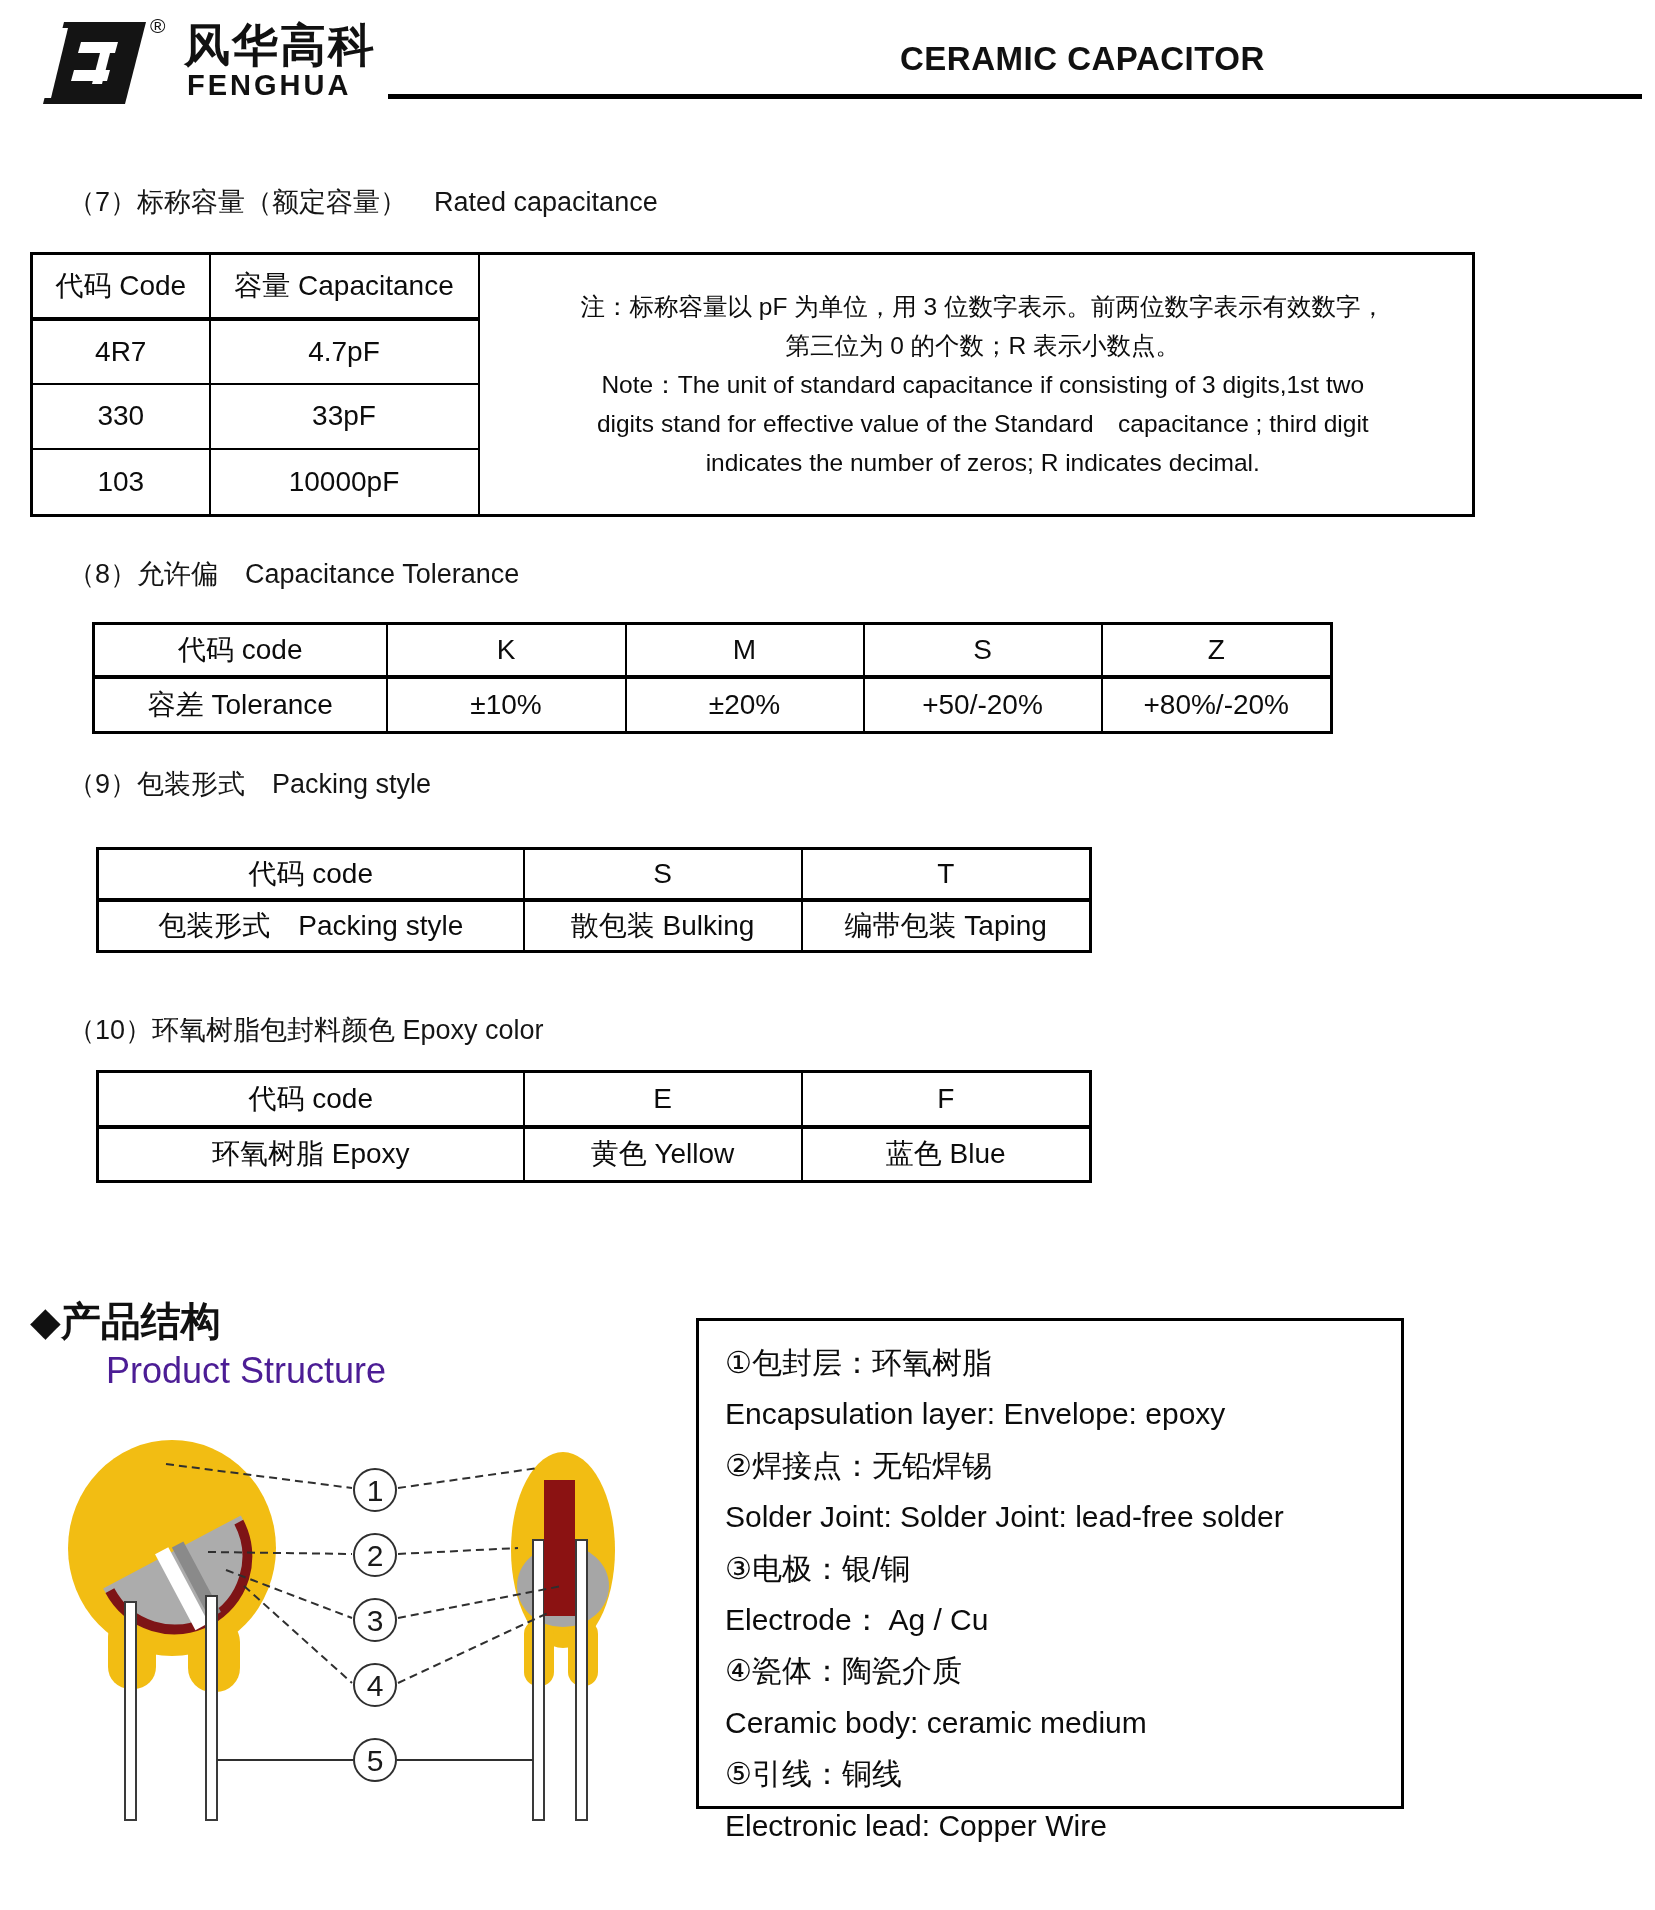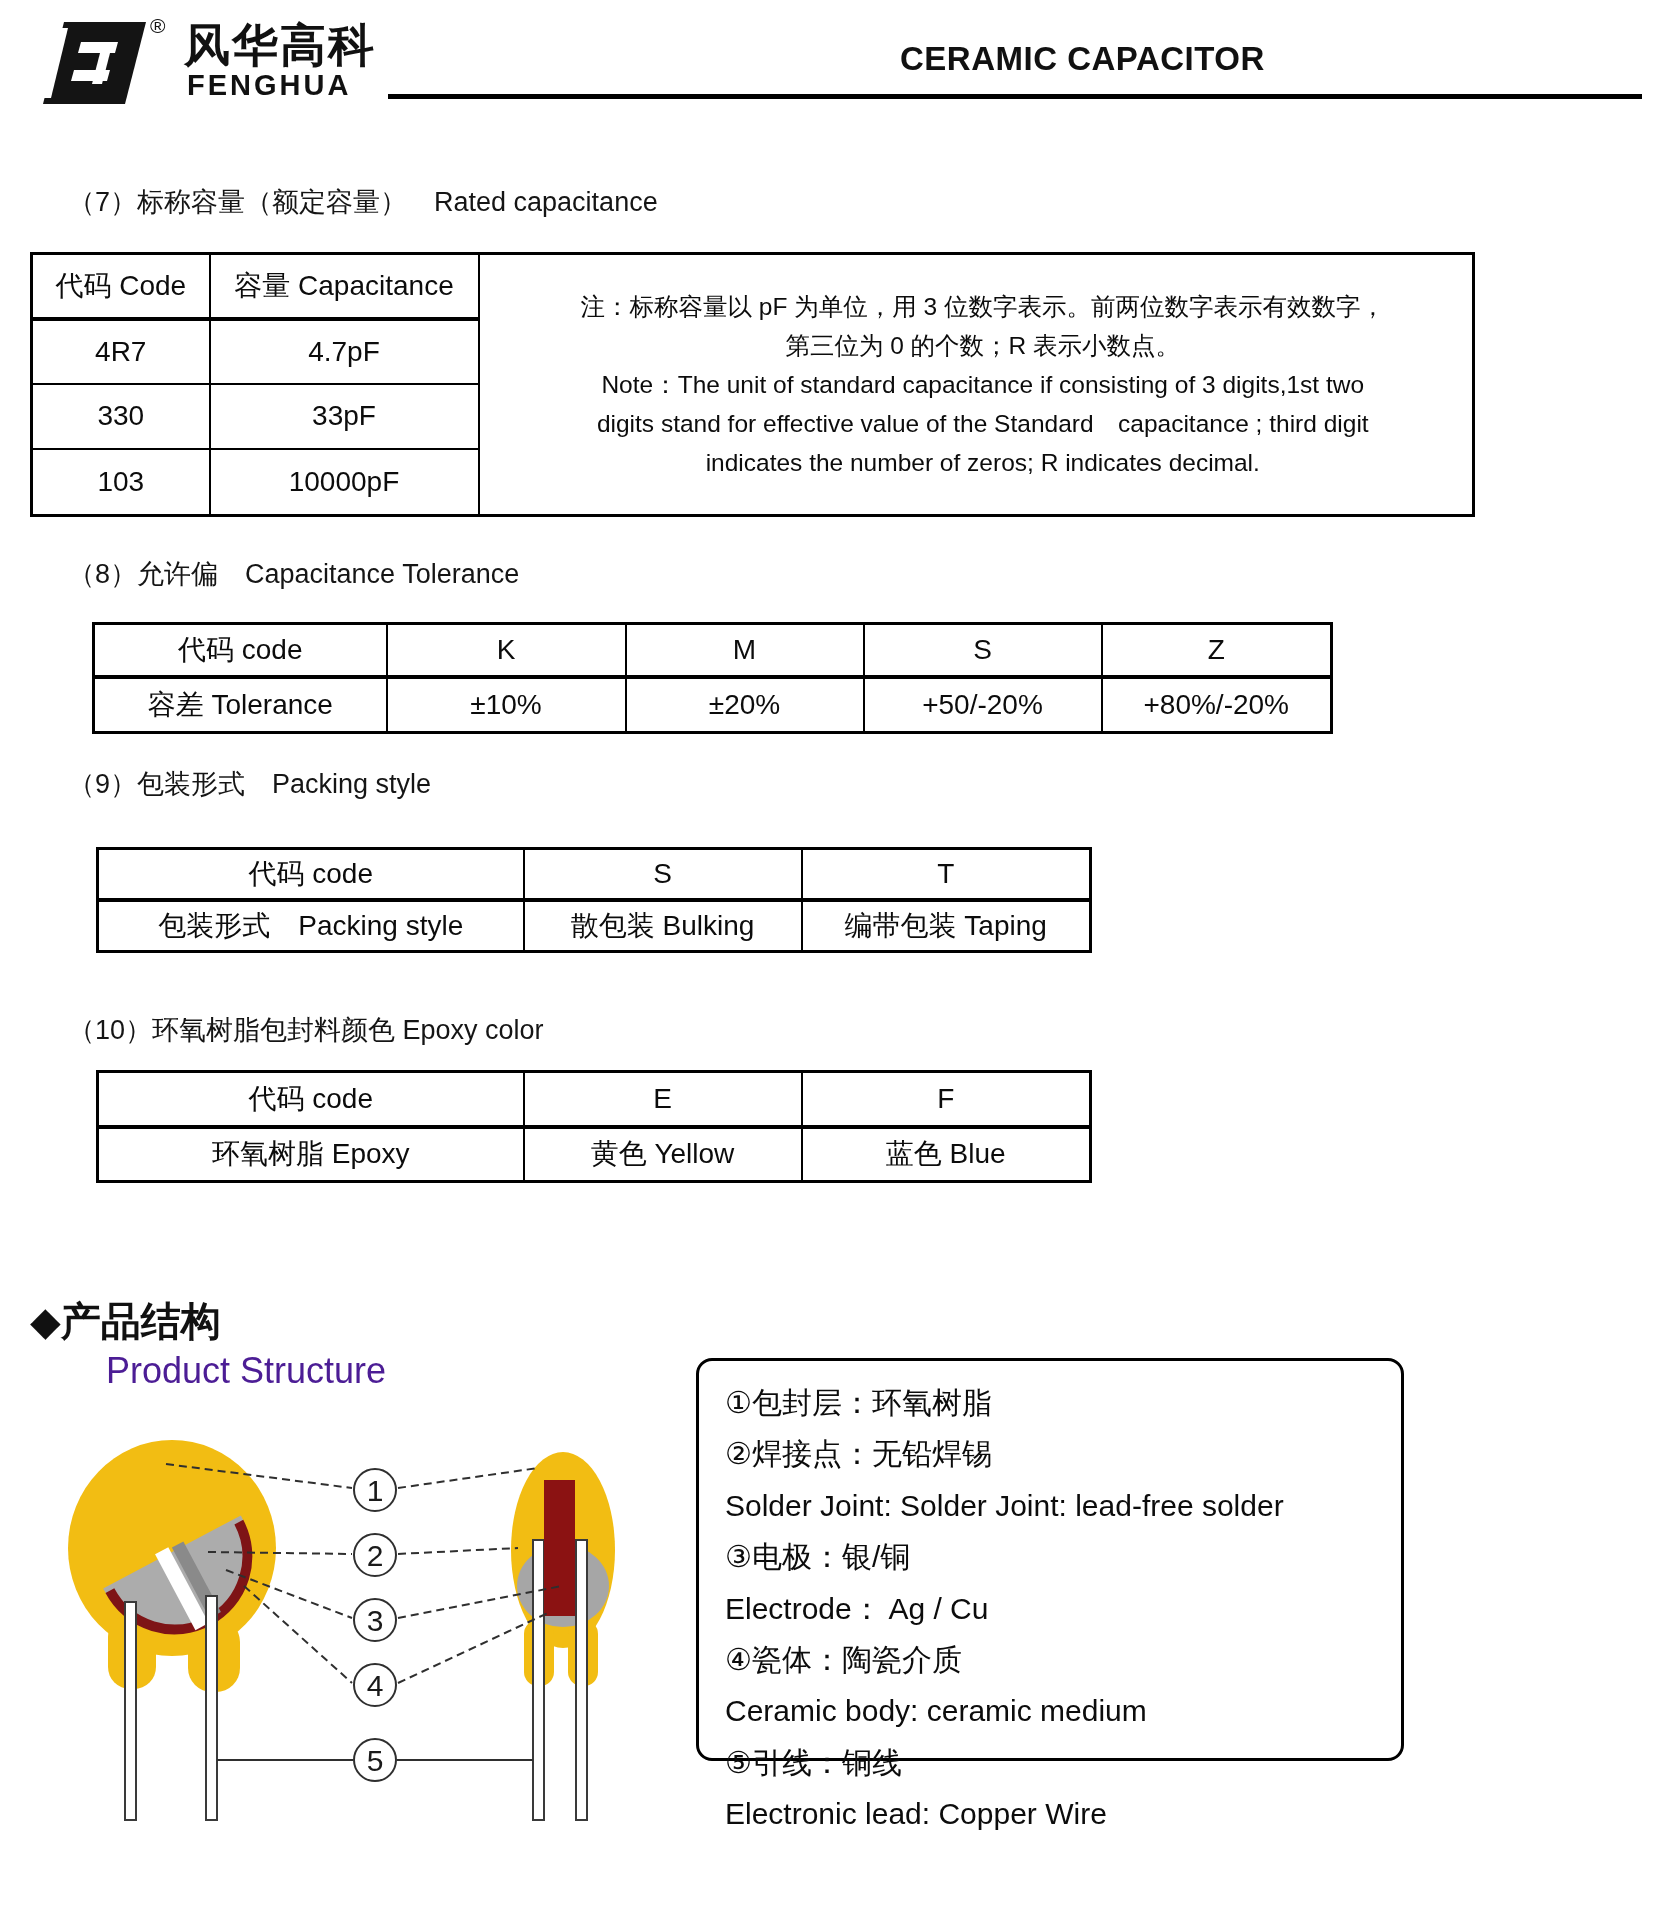--- a/index.html
+++ b/index.html
@@ -213,22 +213,23 @@
         <circle cx="345" cy="230" r="21" fill="#fff" stroke="#2f2f2f" stroke-width="2"></circle>
         <text x="345" y="241">3</text>
         <circle cx="345" cy="295" r="21" fill="#fff" stroke="#2f2f2f" stroke-width="2"></circle>
         <text x="345" y="306">4</text>
         <circle cx="345" cy="370" r="21" fill="#fff" stroke="#2f2f2f" stroke-width="2"></circle>
         <text x="345" y="381">5</text>
       </g>
     </svg>
   </div>
 
-  <div class="abs legend-box" style="left:696px;top:1358px;width:708px;height:403px;border-radius:16px;">
+  <div class="abs legend-box" style="left:696px;top:1318px;width:708px;height:491px;">
     <div class="legend-line">①包封层：环氧树脂</div>
+    <div class="legend-line">Encapsulation layer: Envelope: epoxy</div>
     <div class="legend-line">②焊接点：无铅焊锡</div>
     <div class="legend-line">Solder Joint: Solder Joint: lead-free solder</div>
     <div class="legend-line">③电极：银/铜</div>
     <div class="legend-line">Electrode： Ag / Cu</div>
     <div class="legend-line">④瓷体：陶瓷介质</div>
     <div class="legend-line">Ceramic body: ceramic medium</div>
     <div class="legend-line">⑤引线：铜线</div>
     <div class="legend-line">Electronic lead: Copper Wire</div>
   </div>
 

